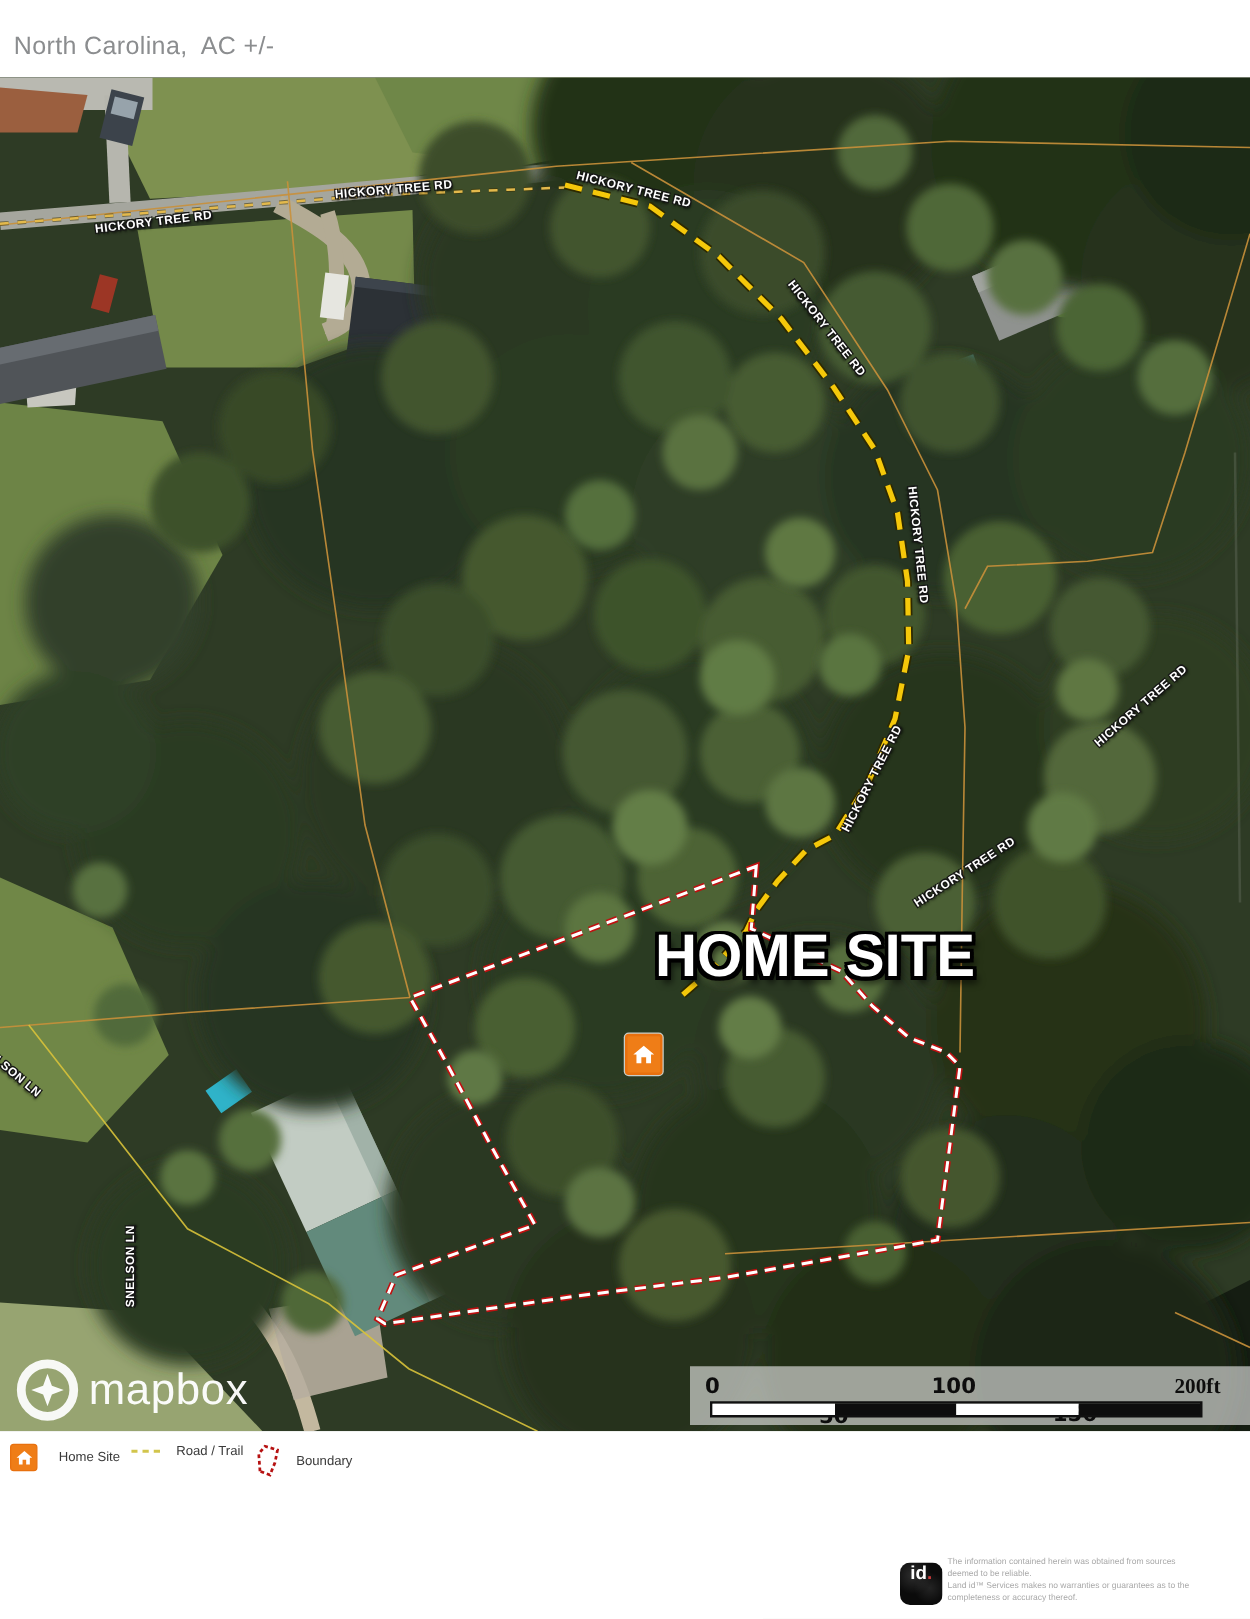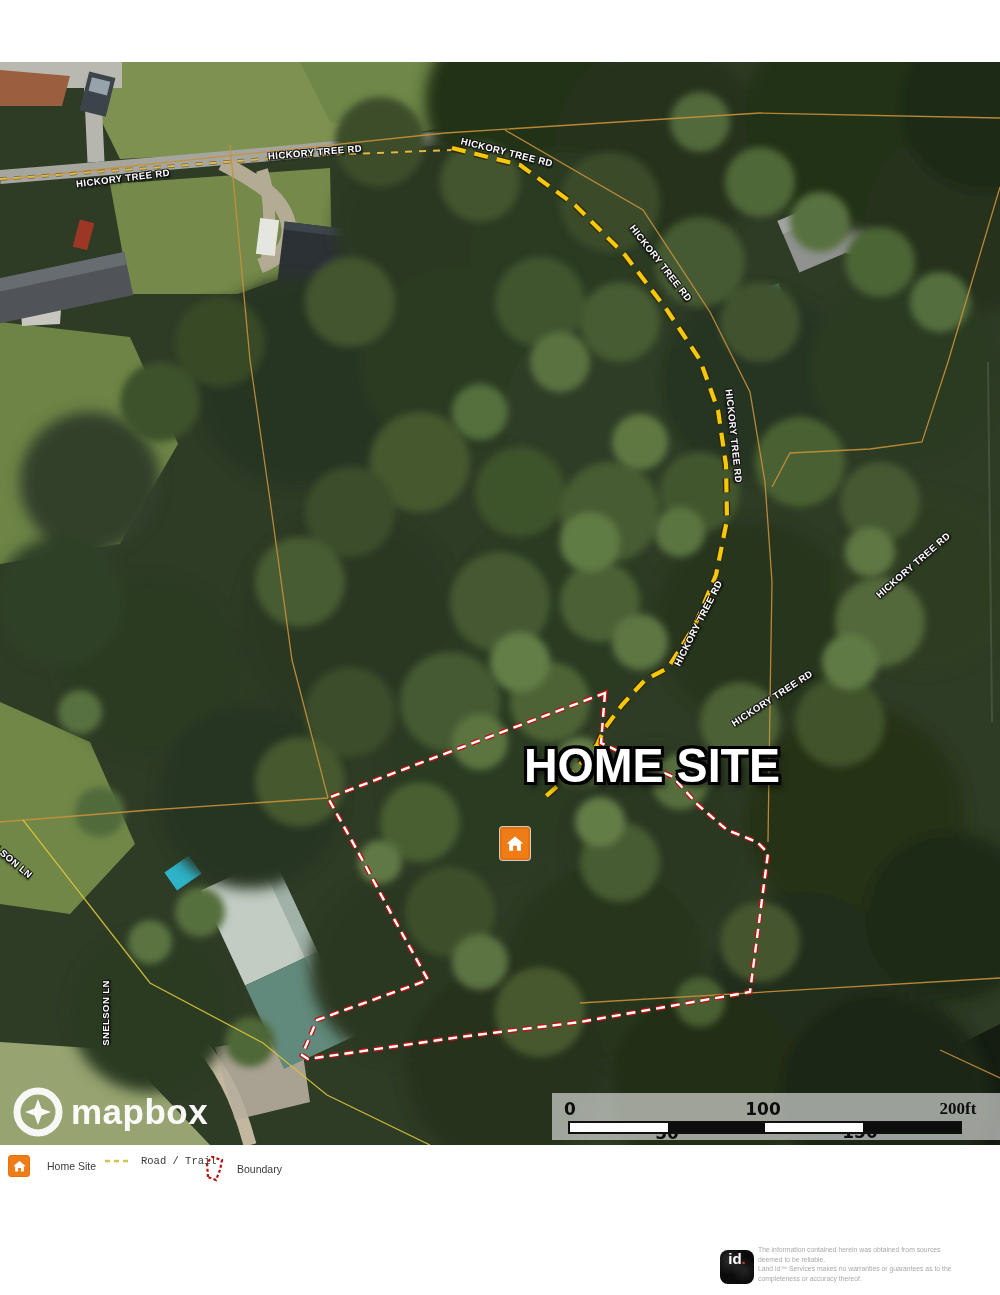--- a/index.html
+++ b/index.html
@@ -29,46 +29,49 @@
   .scalebar{position:absolute;left:552px;top:1031px;width:448px;height:47px;
             background:rgba(236,236,236,.62);}
   .scalebar .tick{position:absolute;top:6px;transform:translateX(-50%);font-size:17px;
                   font-weight:700;color:#0d0d0d;font-family:"DejaVu Sans","Liberation Sans",sans-serif;}
   .scalebar .bar{position:absolute;left:16px;top:28px;width:390px;height:9px;border:2px solid #101010;
                  display:flex;}
   .scalebar .seg{flex:1;}
   .seg.w{background:#ffffff;} .seg.b{background:#0d0d0d;}
   
   .mapbox{position:absolute;left:12px;top:1024px;display:flex;align-items:center;opacity:.96;}
-  .mapbox .word{color:#fff;font-size:35px;font-weight:700;letter-spacing:.5px;margin-left:7px;}
+  .mapbox .word{color:#fff;font-size:35px;font-weight:400;letter-spacing:.5px;margin-left:7px;}
   
   .legendbar{position:absolute;left:0;top:1145px;width:1000px;height:150px;background:#fff;}
   .legend-item{position:absolute;top:10px;display:flex;align-items:center;}
   .legend-label{font-size:10.5px;color:#3a3a3a;}
   .li-home{left:8px;} .li-home .legend-label{margin-left:17px;}
-  .li-road{left:105px;} .li-road .legend-label{margin-left:12px;font-family:Liberation Mono, monospace;}
+  .li-road{left:105px;} .li-road .legend-label{margin-left:12px;}
   .li-bound{left:204px;} .li-bound .legend-label{margin-left:11px;}
   .home-tile{width:22px;height:22px;background:#ef7d17;border:1.5px solid #e8700e;border-radius:3px;
              display:flex;align-items:center;justify-content:center;box-sizing:border-box;}
   
   .footer{position:absolute;left:720px;top:1250px;display:flex;}
   .id-logo{width:34px;height:34px;background:#0b0b0b;border-radius:8px;position:relative;
            display:flex;justify-content:center;
            background-image:radial-gradient(circle at 30% 30%,rgba(255,255,255,.14),transparent 45%),
                             radial-gradient(circle at 70% 60%,rgba(255,255,255,.10),transparent 40%);}
   .id-text{color:#fff;font-size:15px;font-weight:800;letter-spacing:0;}
   .id-dot{color:#cf3b3b;}
   .disclaimer{margin-left:4px;margin-top:-5px;width:232px;font-size:6.8px;line-height:9.6px;
               color:#a9a9a9;}
 </style>
 </head>
 <body>
 
 <div class="page">
 
+  <div class="header">
+    <div class="title">North Carolina,  AC +/-</div>
+  </div>
 
   <div class="map">
     <svg class="base" width="1000" height="1083" viewBox="0 0 1000 1083">
       <defs>
         <filter id="f1" x="-40%" y="-40%" width="180%" height="180%">
             <feGaussianBlur stdDeviation="7"></feGaussianBlur>
           </filter>
         <filter id="f2" x="-40%" y="-40%" width="180%" height="180%">
             <feGaussianBlur stdDeviation="3.5"></feGaussianBlur>
           </filter>

